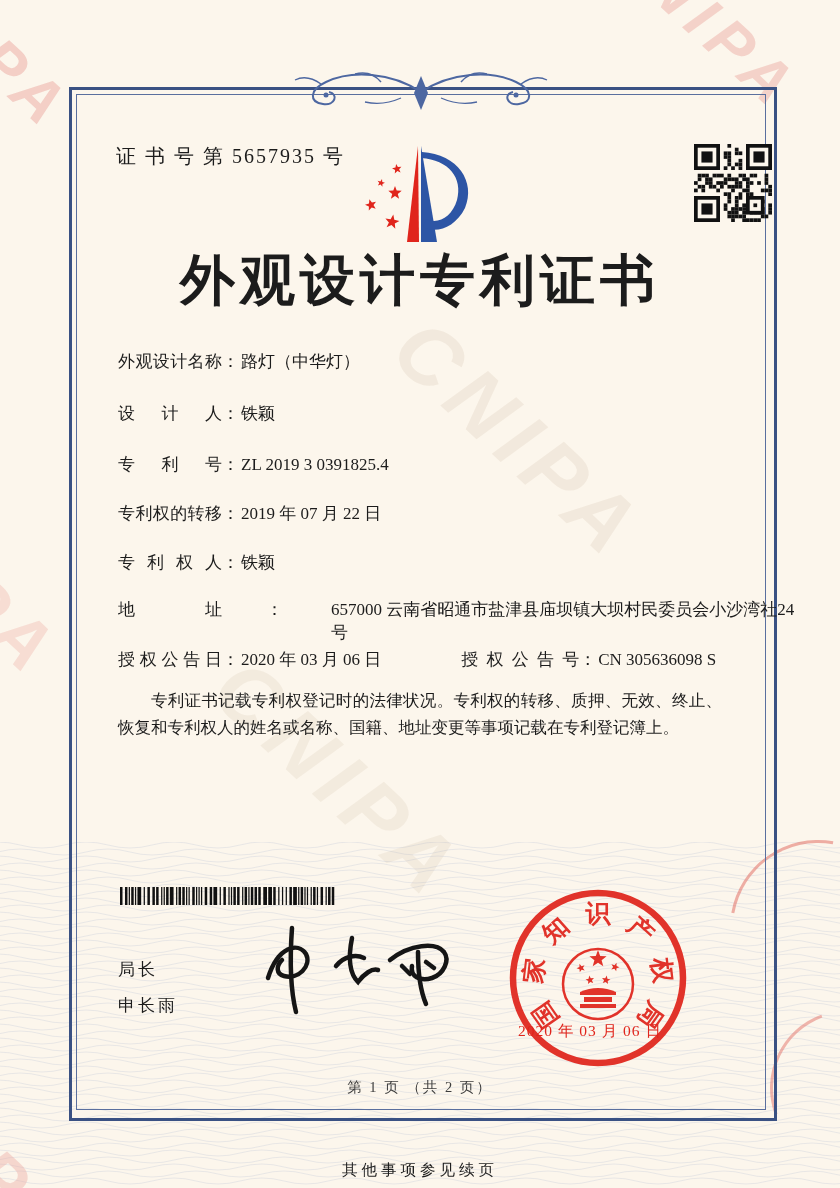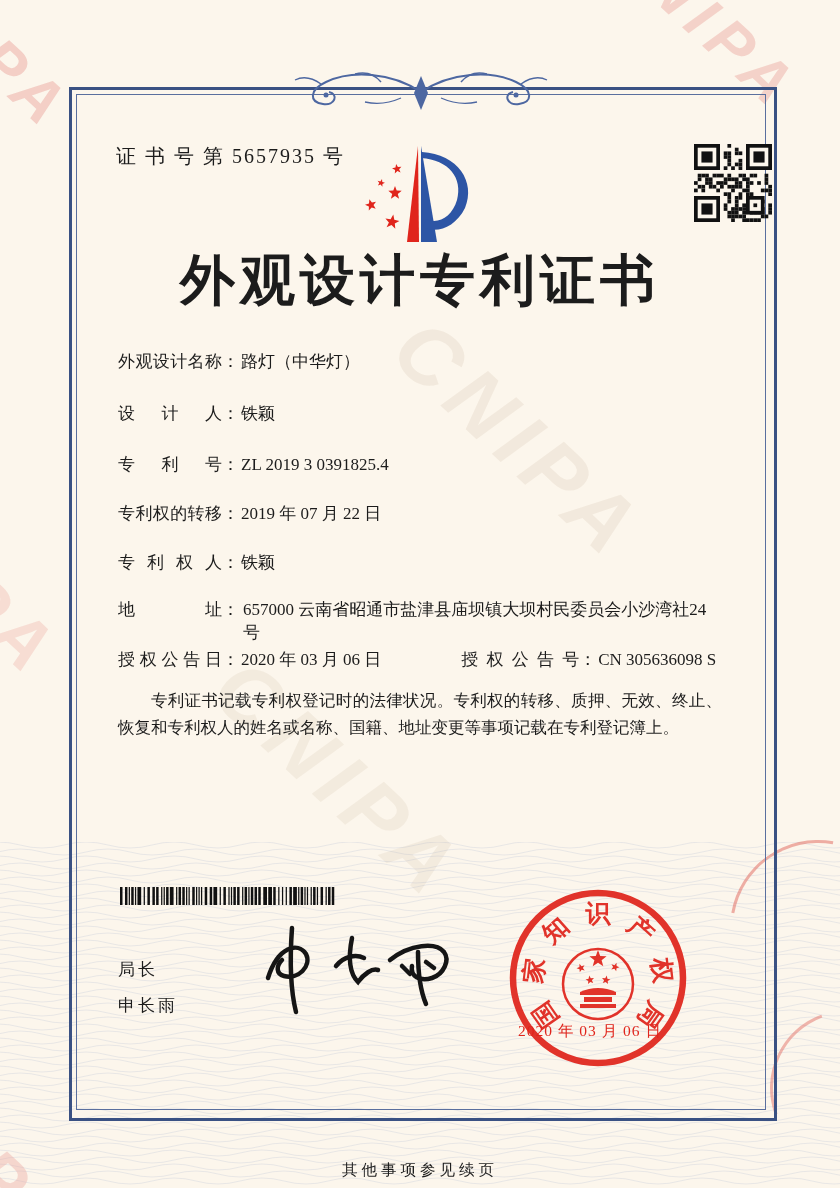--- a/index.html
+++ b/index.html
@@ -291,21 +291,21 @@
   </div>
   <div class="frow" style="top:453px;">
     <span class="flabel">专利号</span><span>：</span><span class="fval">ZL 2019 3 0391825.4</span>
   </div>
   <div class="frow" style="top:502px;">
     <span class="flabel">专利权的转移</span><span>：</span><span class="fval">2019 年 07 月 22 日</span>
   </div>
   <div class="frow" style="top:551px;">
     <span class="flabel">专利权人</span><span>：</span><span class="fval">铁颖</span>
   </div>
-  <div class="frow addr-row" style="top:598px;">
+  <div class="frow addr-row" style="top:598px;gap:44px;">
     <span class="flabel">地址</span>
       <span>：</span>
       <span class="addr-val">657000  云南省昭通市盐津县庙坝镇大坝村民委员会小沙湾社24号</span>
   </div>
   <div class="frow" style="top:648px;">
     <span><span class="flabel">授权公告日</span><span>：</span><span class="fval">2020 年 03 月 06 日</span></span><span class="grant2"><span class="flabel2">授权公告号</span><span>：</span><span class="fval">CN 305636098 S</span></span>
   </div>
 
   <div class="body-text">
     <p>专利证书记载专利权登记时的法律状况。专利权的转移、质押、无效、终止、恢复和专利权人的姓名或名称、国籍、地址变更等事项记载在专利登记簿上。</p>
@@ -405,15 +405,16 @@
   <text x="94" y="38" class="seal-char" transform="rotate(-125 94 94)">国</text>
       <text x="94" y="38" class="seal-char" transform="rotate(-83.3 94 94)">家</text>
       <text x="94" y="38" class="seal-char" transform="rotate(-41.7 94 94)">知</text>
       <text x="94" y="38" class="seal-char" transform="rotate(0 94 94)">识</text>
       <text x="94" y="38" class="seal-char" transform="rotate(41.7 94 94)">产</text>
       <text x="94" y="38" class="seal-char" transform="rotate(83.3 94 94)">权</text>
       <text x="94" y="38" class="seal-char" transform="rotate(125 94 94)">局</text>
     </svg>
   <div class="seal-date">2020 年 03 月 06 日</div>
 
+  <div class="page-info">第 1 页 （共 2 页）</div>
   <div class="cont-note">其他事项参见续页</div>
 
 </div>
 
 </body></html>

